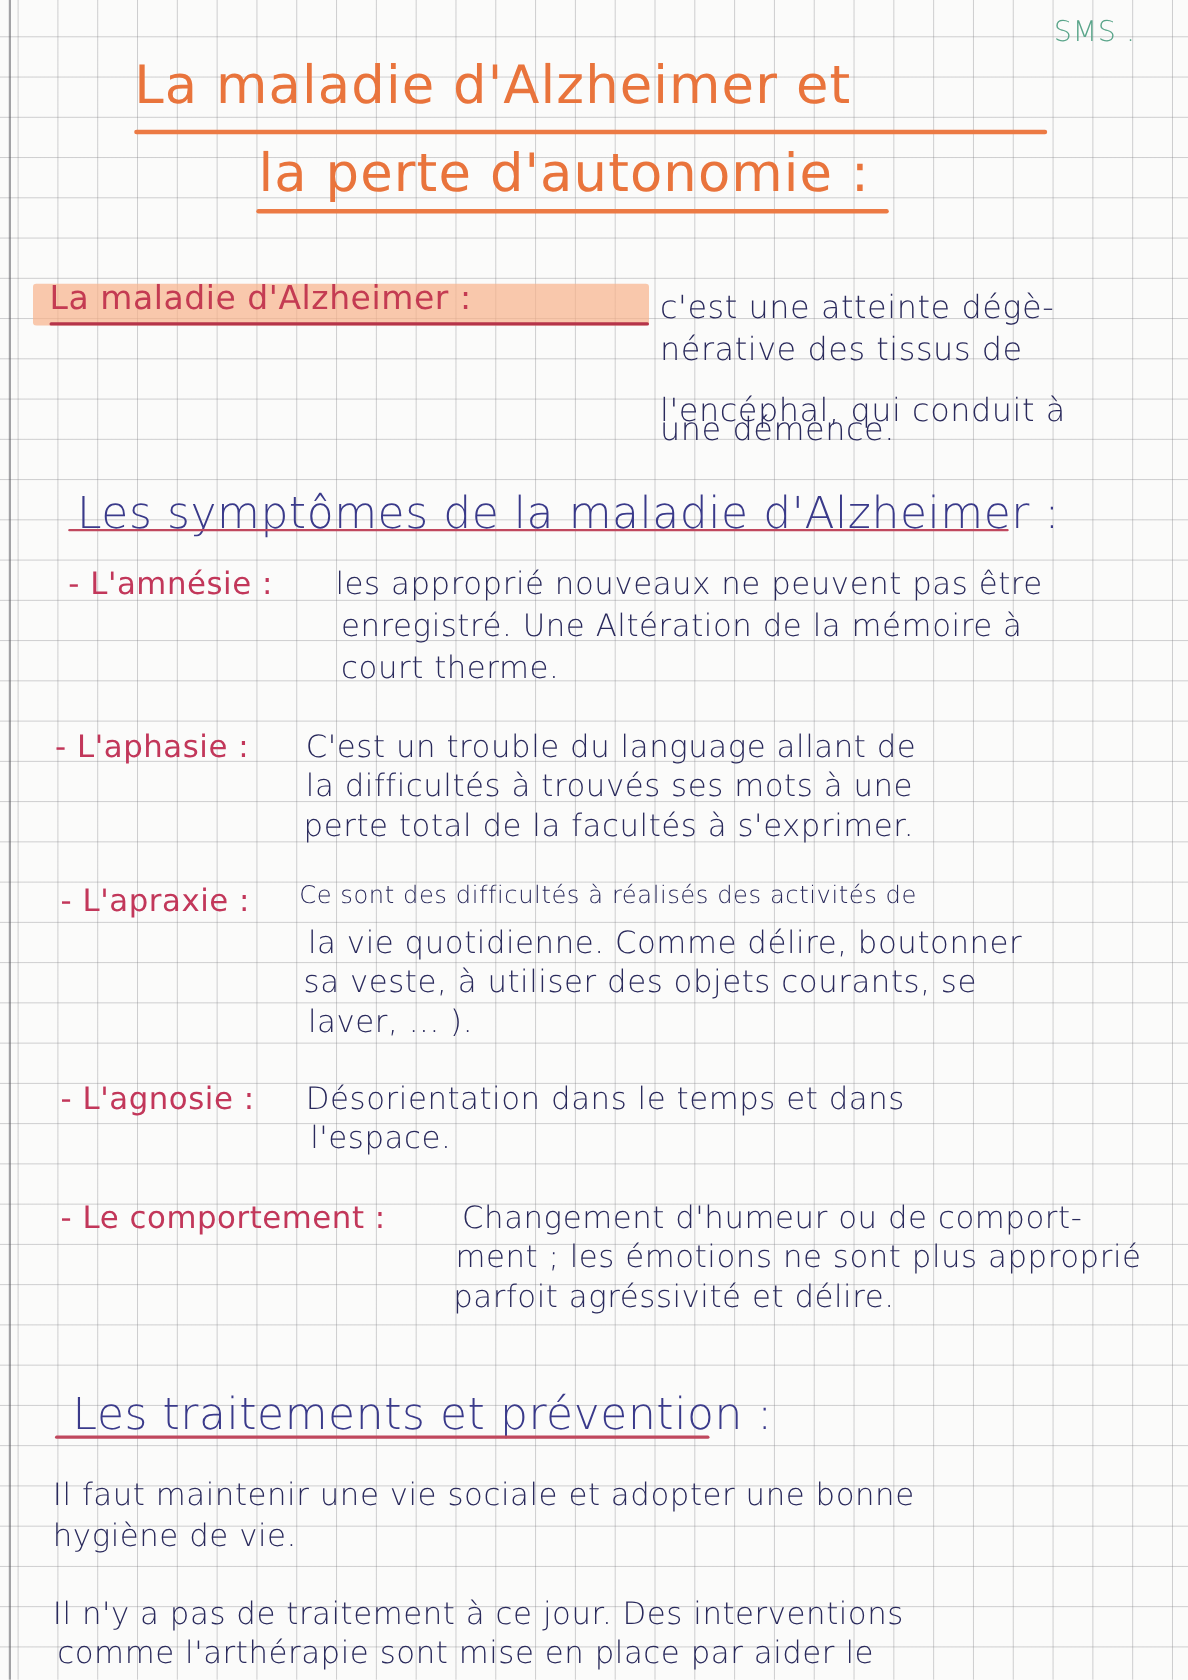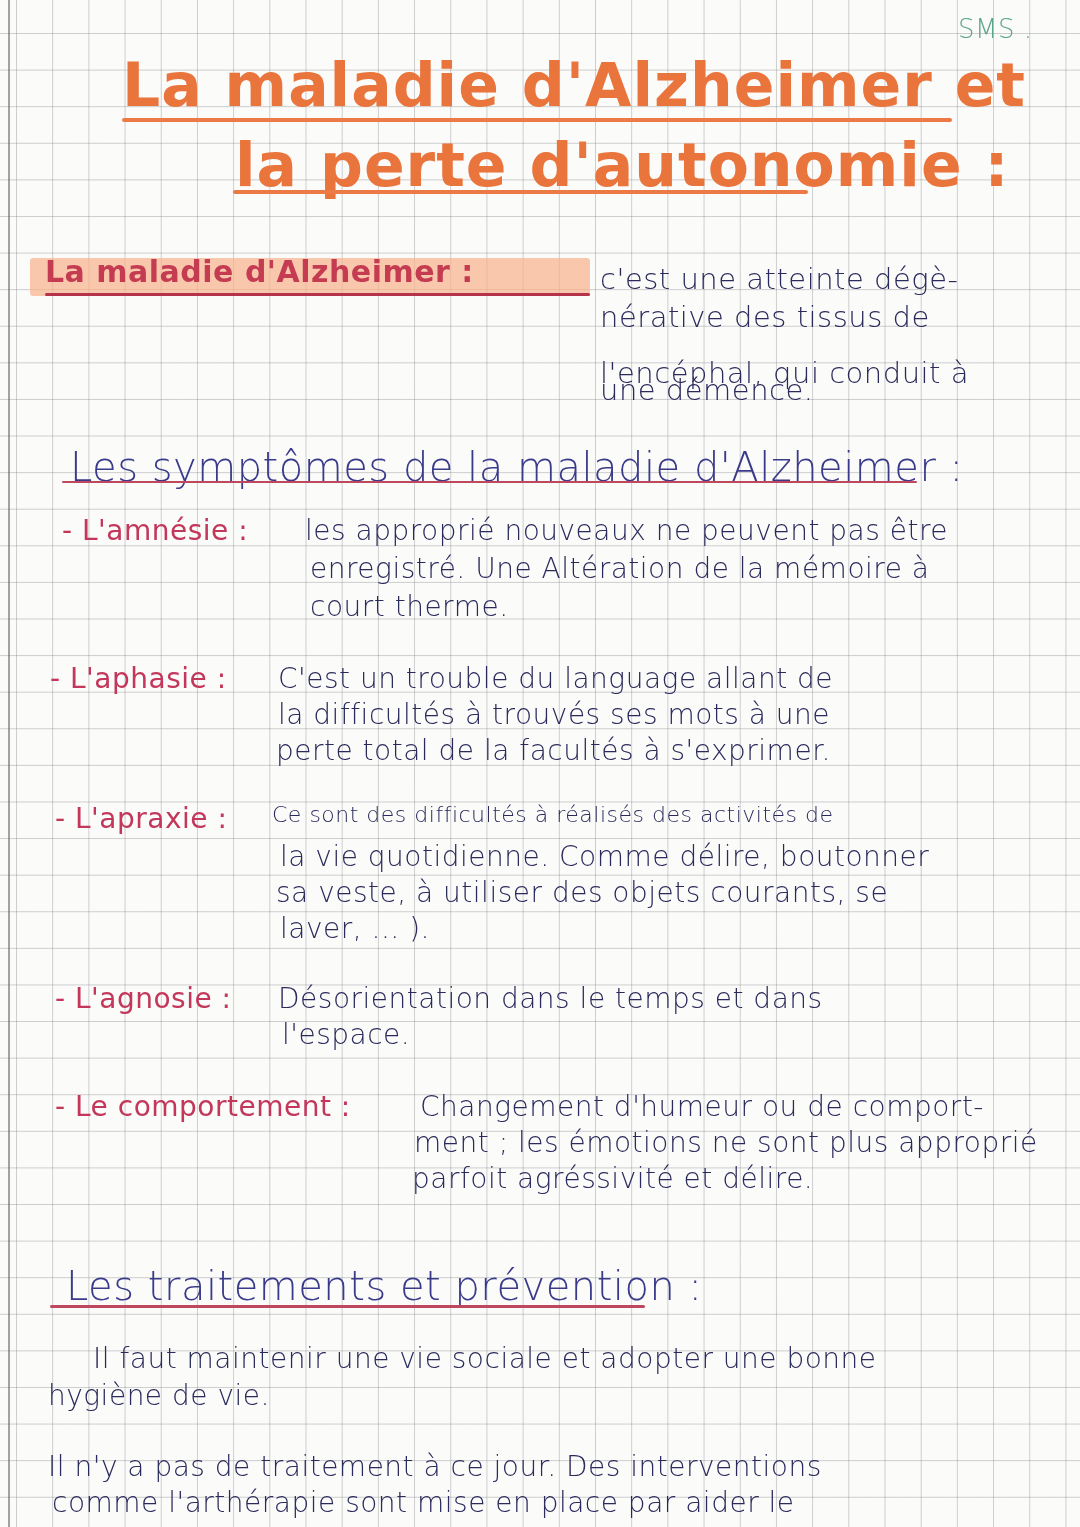--- a/index.html
+++ b/index.html
@@ -12,27 +12,27 @@
     background-size: 36.2px 36.6px, 36.2px 36.6px;
     background-position: 16px 0, 0 33px;
     font-family: "DejaVu Sans", sans-serif;
   }
   .margin-line { position: absolute; left: 8px; top: 0; width: 2px; height: 1527px; background: rgba(90,90,95,0.55); }
   .abs { position: absolute; white-space: nowrap; }
   .hand { font-family: "DejaVu Sans", sans-serif; letter-spacing: 0.5px; }
 
   .stamp { color: #5aa58a; font-size: 26px; top: 14px; left: 958px; font-weight: 300; }
 
-  .title { color: #e9743c; font-size: 60px; font-weight: 700; letter-spacing: 1px; }
+  .title { color: #e9743c; font-size: 48px; font-weight: 400; letter-spacing: 1px; }
   .title1 { top: 50px; left: 122px; }
   .title2 { top: 130px; left: 235px; }
   .t-ul { position: absolute; height: 4px; background: #ec7a44; border-radius: 2px; }
 
   .def-head-hl { position: absolute; left: 30px; top: 258px; width: 560px; height: 38px; background: rgba(248,178,138,0.7); border-radius: 3px; }
-  .def-head { top: 254px; left: 45px; color: #c43b52; font-size: 30px; font-weight: 700; }
+  .def-head { top: 254px; left: 45px; color: #c43b52; font-size: 30px; font-weight: 400; }
   .red-ul { position: absolute; height: 3px; background: #b5344a; border-radius: 2px; }
 
   .ink { color: #2a2a5c; font-size: 29px; font-weight: 300; }
   .def-line { left: 600px; }
 
   .sub-head { color: #3a3a8a; font-size: 40px; font-weight: 300; }
 
   .term { color: #c2375a; font-size: 28px; font-weight: 400; }
   .body-line { font-size: 28px; }
 </style>
@@ -80,17 +80,17 @@
 <div class="abs hand ink body-line" style="top:1018px; left:282px;">l'espace.</div>
 
 <div class="abs hand term" style="top:1090px; left:55px;">- Le comportement :</div>
 <div class="abs hand ink body-line" style="top:1090px; left:420px;">Changement d'humeur ou de comport-</div>
 <div class="abs hand ink body-line" style="top:1126px; left:414px;">ment ; les émotions ne sont plus approprié</div>
 <div class="abs hand ink body-line" style="top:1162px; left:412px;">parfoit agréssivité et délire.</div>
 
 <div class="abs hand sub-head" style="top:1263px; left:66px;">Les traitements et prévention :</div>
 <div class="red-ul" style="left:50px; top:1305px; width:595px; background:#c0485e; height:3px;"></div>
 
-<div class="abs hand ink body-line" style="top:1342px; left:48px;margin-left:45px;">Il faut maintenir une vie sociale et adopter une bonne</div>
+<div class="abs hand ink body-line" style="top:1342px; left:48px;">Il faut maintenir une vie sociale et adopter une bonne</div>
 <div class="abs hand ink body-line" style="top:1379px; left:48px;">hygiène de vie.</div>
 
 <div class="abs hand ink body-line" style="top:1450px; left:48px;">Il n'y a pas de traitement à ce jour. Des interventions</div>
 <div class="abs hand ink body-line" style="top:1486px; left:52px;">comme l'arthérapie sont mise en place par aider le</div>
 
 </body></html>

